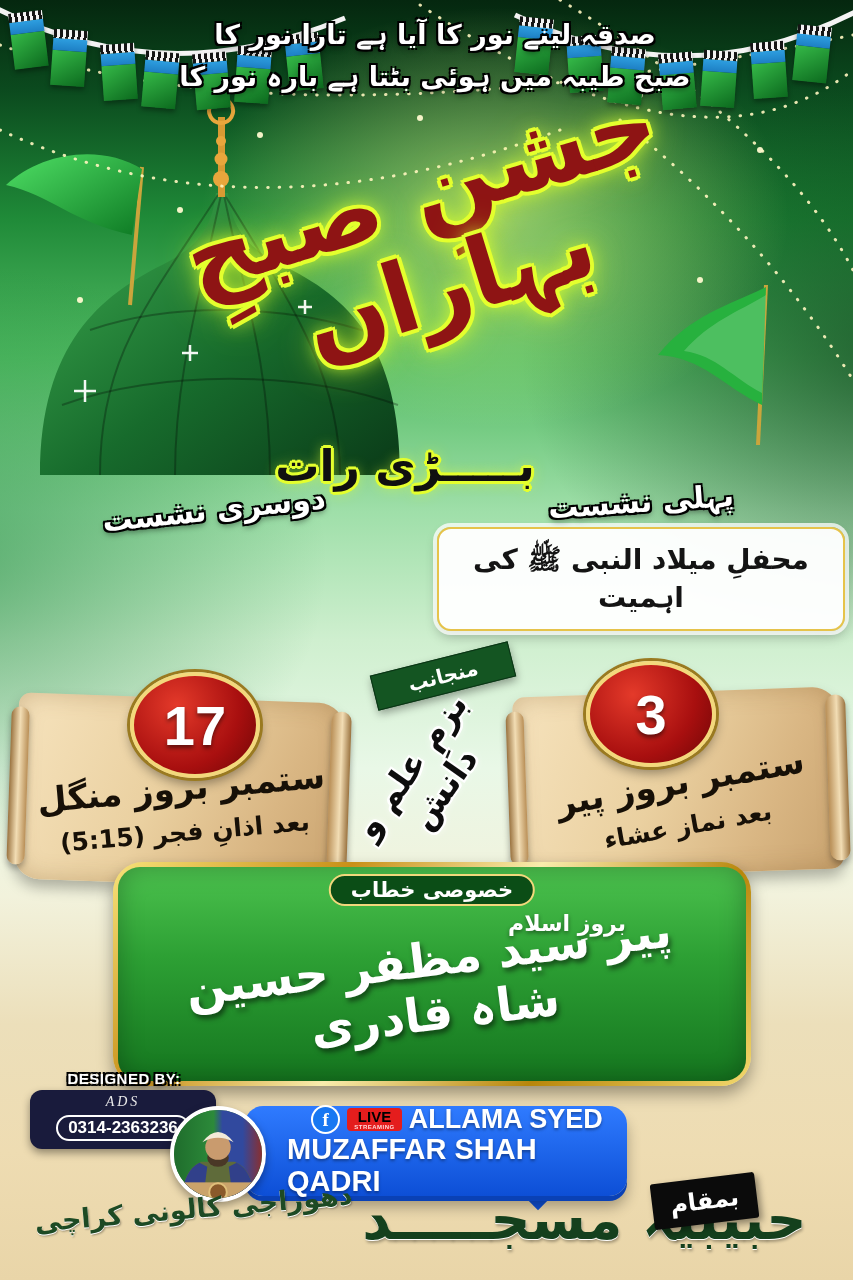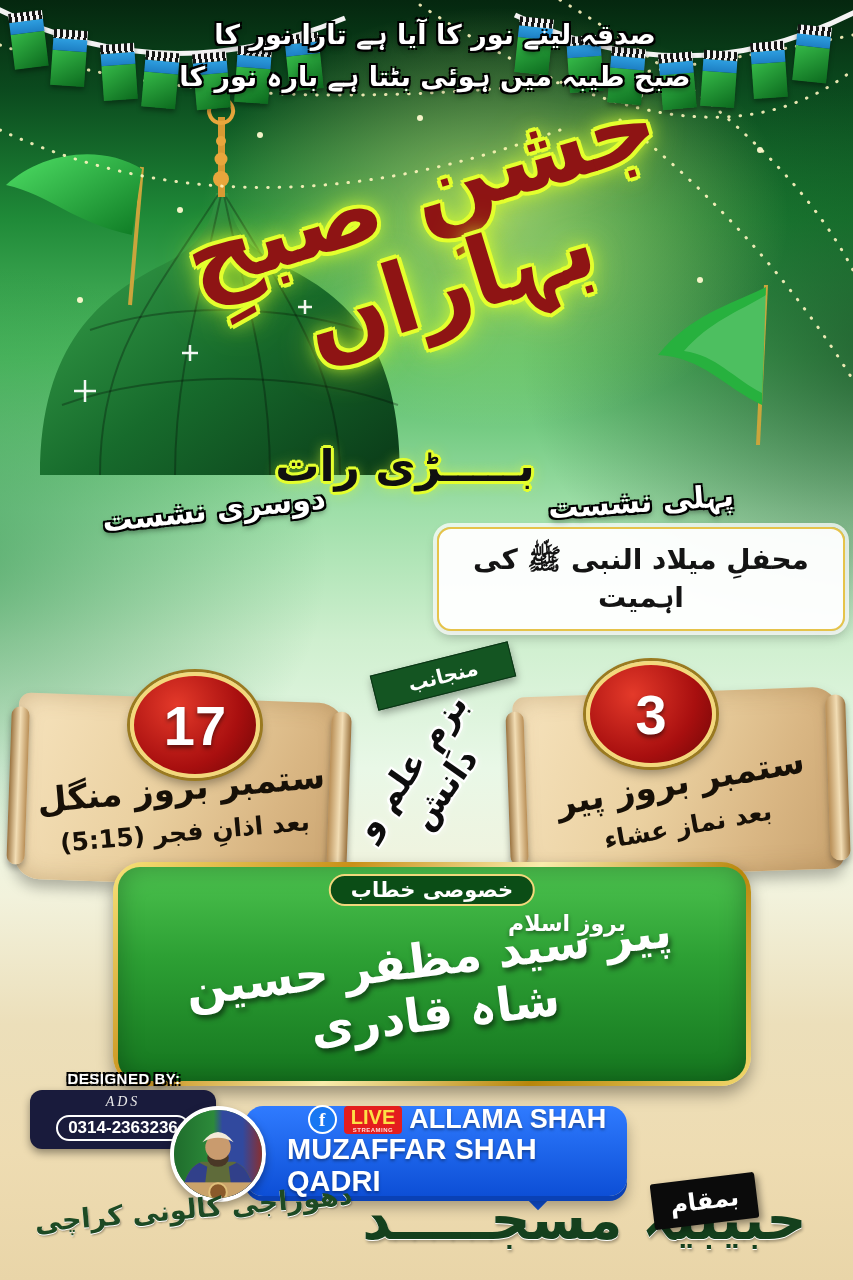--- a/index.html
+++ b/index.html
@@ -111,21 +111,21 @@
     z-index:6;display:flex;flex-direction:column;align-items:center;justify-content:center;
     padding-left:42px;box-sizing:border-box;}
   .live-row{display:flex;align-items:center;gap:7px;}
   .fb-circle{width:29px;height:29px;border-radius:50%;background:#fff;display:flex;align-items:center;
     justify-content:center;}
   .fb-inner{width:25px;height:25px;border-radius:50%;background:#1877f2;color:#fff;
     font-family:"Liberation Serif",serif;font-weight:bold;font-size:19px;display:flex;align-items:center;
     justify-content:center;}
   .live-badge{background:#e41d1d;border-radius:4px;padding:1px 7px;display:flex;flex-direction:column;
     align-items:center;line-height:1;}
-  .live-word{font-family:"Liberation Sans",sans-serif;font-size:20px;font-weight:bold;color:#fde047;}
+  .live-word{font-family:"Liberation Sans",sans-serif;font-size:15px;font-weight:bold;color:#000000;}
   .streaming-word{font-family:"Liberation Sans",sans-serif;font-size:6px;font-weight:bold;color:#ffd9d9;
     letter-spacing:.5px;}
   .en-line{font-family:"Liberation Sans",sans-serif;font-weight:bold;color:#fff;line-height:1.08;
     text-shadow:0 2px 3px rgba(0,0,0,.35);}
   .en1{font-size:27px;}
   .en2{font-size:29px;}
   .bar-tail{left:528px;top:1186px;width:20px;height:20px;background:#0d4fd6;transform:rotate(45deg);z-index:5;}
 
   .maqam-badge{left:652px;top:1178px;background:#0b0b0b;color:#fff;font-size:24px;font-weight:bold;
     padding:9px 18px;transform:rotate(-7deg);border-radius:3px;z-index:8;
@@ -304,21 +304,21 @@
   <div class="abs bar-tail"></div>
   <div class="abs live-bar">
     <div class="live-row">
       <span class="fb-circle">
         <span class="fb-inner">f</span>
       </span>
       <span class="live-badge">
         <span class="live-word">LIVE</span>
         <span class="streaming-word">STREAMING</span>
       </span>
-      <span class="en-line en1">ALLAMA SHAH</span>
+      <span class="en-line en1">ALLAMA SYED</span>
     </div>
     <div class="en-line en2">MUZAFFAR SHAH QADRI</div>
   </div>
 
   <div class="abs maqam-badge urdu">بمقام</div>
   <div class="abs venue-row urdu">
     <span class="venue-main">حبیبیہ مسجـــــد</span>
     <span class="venue-area">دھوراجی کالونی کراچی</span>
   </div>
 

